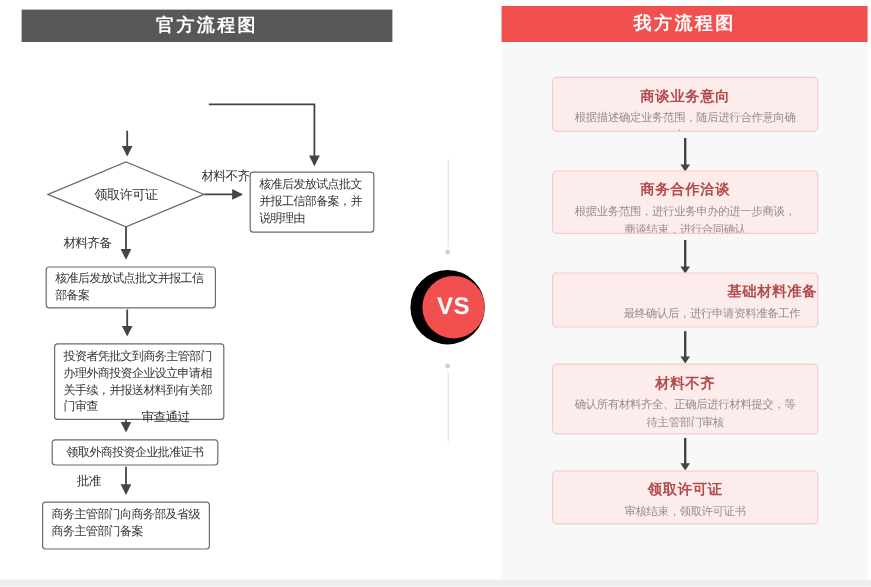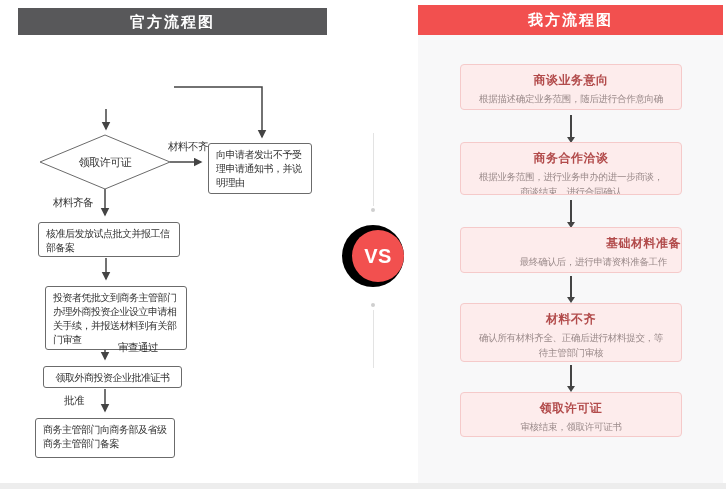--- a/index.html
+++ b/index.html
@@ -84,23 +84,23 @@
     <path d="M87,181 L87,207" stroke="#444444" stroke-width="1.5" fill="none" marker-end="url(#ah)"></path>
     <path d="M88,250 L88,271" stroke="#444444" stroke-width="1.5" fill="none" marker-end="url(#ah)"></path>
     <path d="M87,326 L87,351" stroke="#444444" stroke-width="1.5" fill="none" marker-end="url(#ah)"></path>
     <path d="M87,381 L87,403" stroke="#444444" stroke-width="1.5" fill="none" marker-end="url(#ah)"></path>
     <polygon points="22,154 87,127 152,154 87,181" fill="#ffffff" stroke="#6b6b6b" stroke-width="1"></polygon>
   </svg>
 
 
   <div class="abs diamond-label" style="left:22px;top:147px;width:130px;">领取许可证</div>
 
-  <div class="abs fbox" style="left:190px;top:135px;width:104px;height:51px;">向申请者发出不予受理申请通知书，并说明理由</div>
+  <div class="abs fbox" style="left:190px;top:135px;width:104px;height:51px;">核准后发放试点批文并报工信部备案，并说明理由</div>
 
-  <div class="abs fbox" style="left:20px;top:214px;width:142px;height:35px;">核准后发放试点批文并报工信部备案</div>
+  <div class="abs fbox" style="left:20px;top:214px;width:142px;height:35px;font-family:Liberation Mono, monospace;">核准后发放试点批文并报工信部备案</div>
 
   <div class="abs fbox" style="left:27px;top:278px;width:142px;height:64px;">投资者凭批文到商务主管部门办理外商投资企业设立申请相关手续，并报送材料到有关部门审查</div>
 
   <div class="abs fbox center" style="left:25px;top:358px;width:139px;height:22px;padding:4px 2px;">领取外商投资企业批准证书</div>
 
   <div class="abs fbox" style="left:17px;top:410px;width:140px;height:40px;">商务主管部门向商务部及省级商务主管部门备案</div>
 
   <span class="abs flabel" style="left:150px;top:132px;">材料不齐</span>
   <span class="abs flabel" style="left:35px;top:188px;">材料齐备</span>
   <span class="abs flabel" style="left:100px;top:333px;">审查通过</span>

